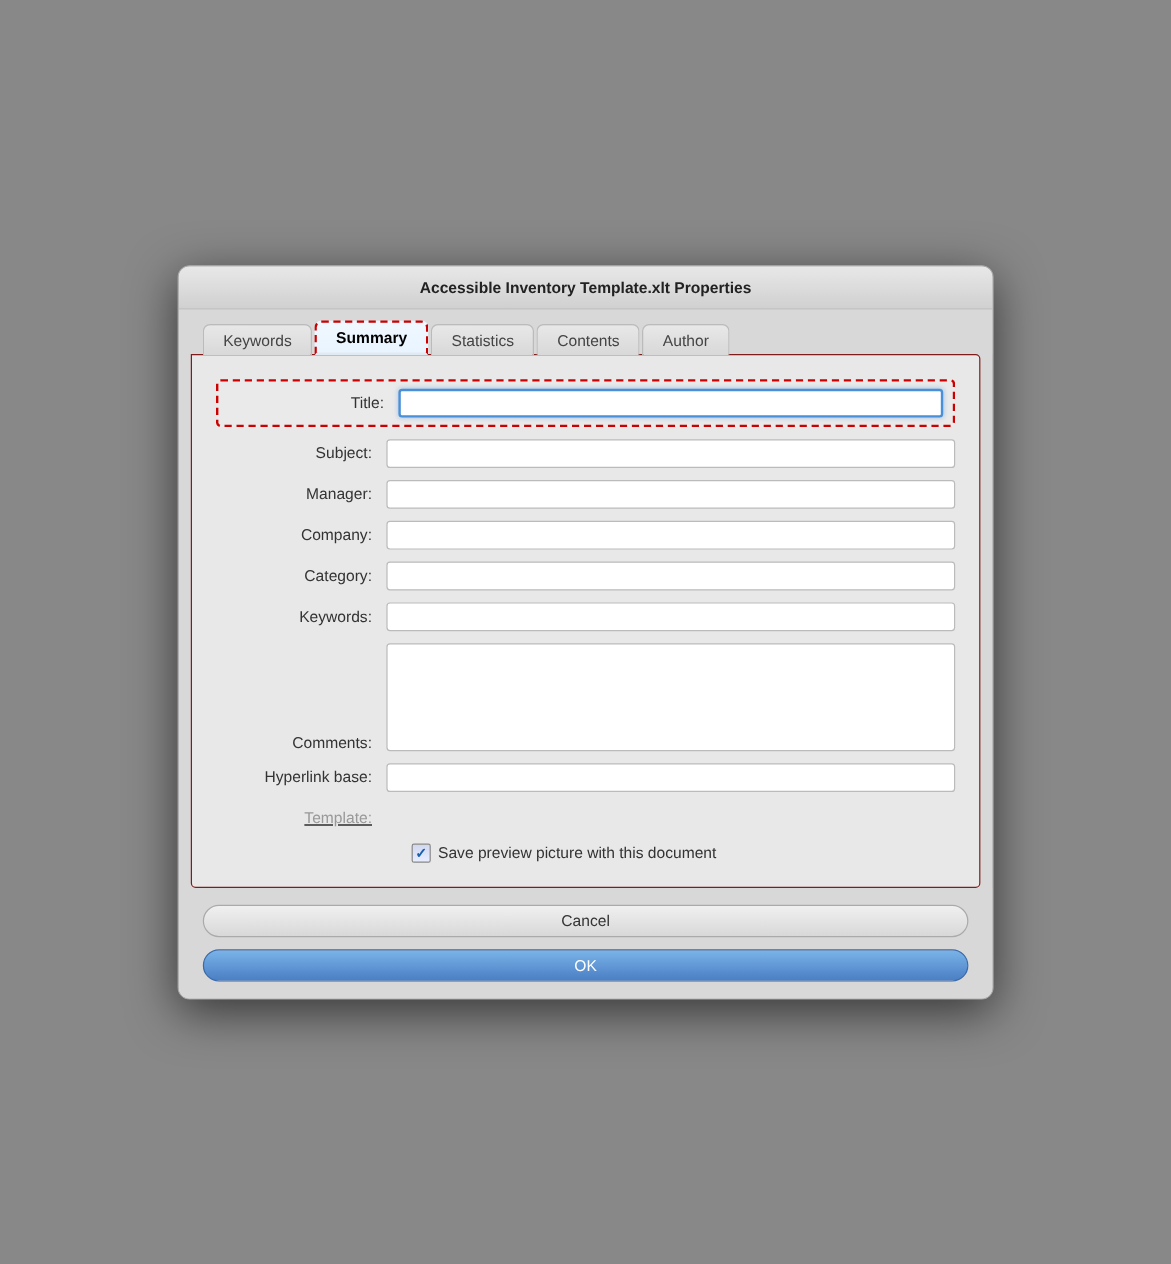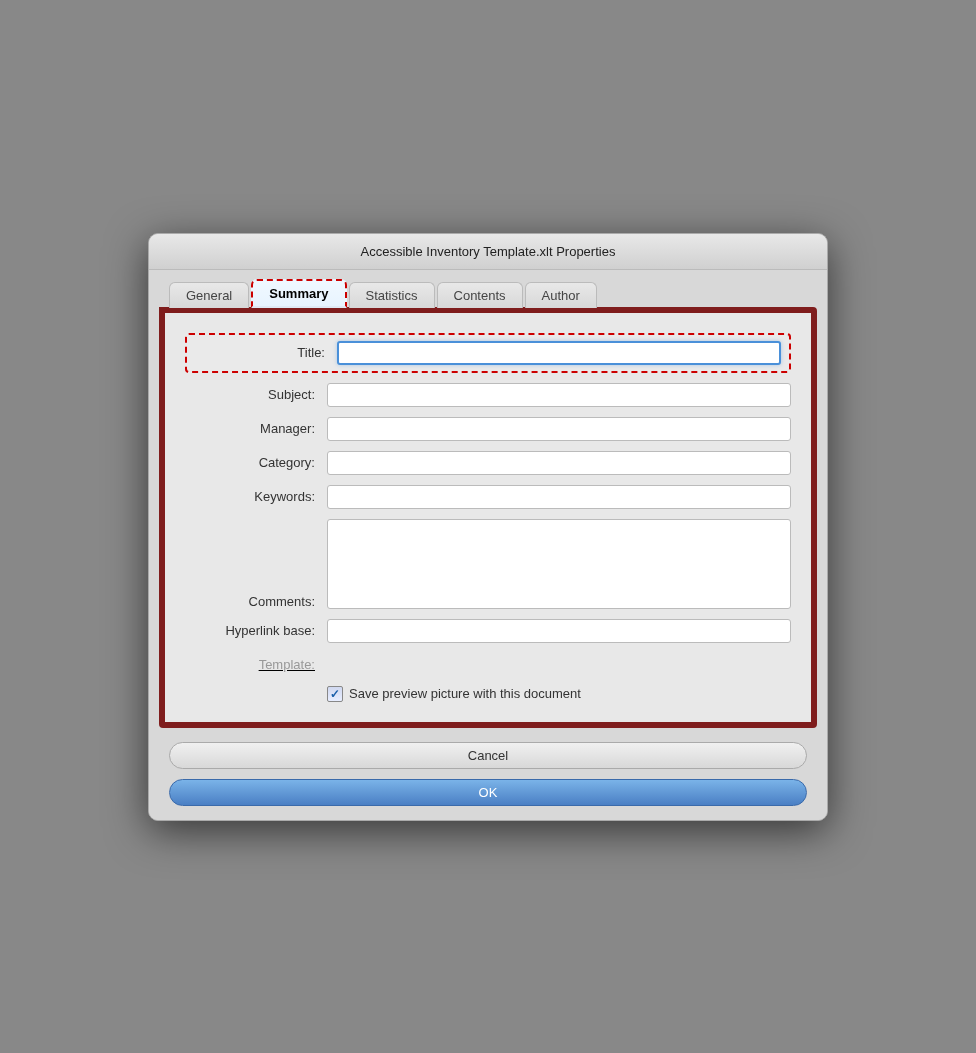--- a/index.html
+++ b/index.html
@@ -25,21 +25,21 @@
       box-shadow: 0 10px 40px rgba(0,0,0,0.6);
       overflow: hidden;
       border: 1px solid #aaa;
     }
 
     .title-bar {
       background: linear-gradient(to bottom, #e8e8e8, #d0d0d0);
       padding: 10px 16px;
       text-align: center;
       font-size: 13px;
-      font-weight: 400;
+      font-weight: 700;
       color: #222;
       border-bottom: 1px solid #bbb;
     }
 
     .tabs {
       display: flex;
       align-items: flex-end;
       padding: 8px 20px 0 20px;
       background: #d8d8d8;
       gap: 2px;
@@ -62,21 +62,21 @@
       background: linear-gradient(to bottom, #f0f8ff, #e8f4ff);
       border: 2px dashed #cc0000;
       border-bottom: 2px solid #e0eaf5;
       color: #000;
       font-weight: 700;
       z-index: 2;
     }
 
     .tab-content {
       background: #e8e8e8;
-      border: 6px solid #7f1d1d;
+      border: 1px solid #7f1d1d;
       margin: 0 10px;
       padding: 20px;
       border-radius: 0 4px 4px 4px;
     }
 
     .form-area {
       display: flex;
       flex-direction: column;
       gap: 10px;
     }
@@ -155,20 +155,21 @@
       align-items: center;
       gap: 8px;
       margin-left: 142px;
       margin-top: 4px;
     }
 
     .checkbox-wrapper {
       display: flex;
       align-items: center;
       gap: 6px;
+      margin-left: 21px;
     }
 
     .checkbox-custom {
       width: 16px;
       height: 16px;
       border: 1px solid #888;
       background: linear-gradient(to bottom, #d0d8f0, #e8eeff);
       border-radius: 2px;
       display: flex;
       align-items: center;
@@ -219,21 +220,21 @@
     }
   </style>
 </head>
 <body>
 
 <div class="dialog">
 
   <div class="title-bar">Accessible Inventory Template.xlt Properties</div>
 
   <div class="tabs">
-    <div class="tab">General</div>
+    <div class="tab">Keywords</div>
     <div class="tab active">Summary</div>
     <div class="tab">Statistics</div>
     <div class="tab">Contents</div>
     <div class="tab">Author</div>
   </div>
 
   <div class="tab-content">
     <div class="form-area">
 
       <div class="form-row title-row">
@@ -245,20 +246,24 @@
         <label class="form-label">Subject:</label>
         <input class="form-input" type="text" value="" style="">
       </div>
 
 
       <div class="form-row">
         <label class="form-label">Manager:</label>
         <input class="form-input" type="text" value="" style="">
       </div>
 
+      <div class="form-row">
+        <label class="form-label">Company:</label>
+        <input class="form-input" type="text" value="" style="">
+      </div>
 
       <div class="form-row">
         <label class="form-label">Category:</label>
         <input class="form-input" type="text" value="" style="">
       </div>
 
       <div class="form-row">
         <label class="form-label">Keywords:</label>
         <input class="form-input" type="text" value="" style="">
       </div>

